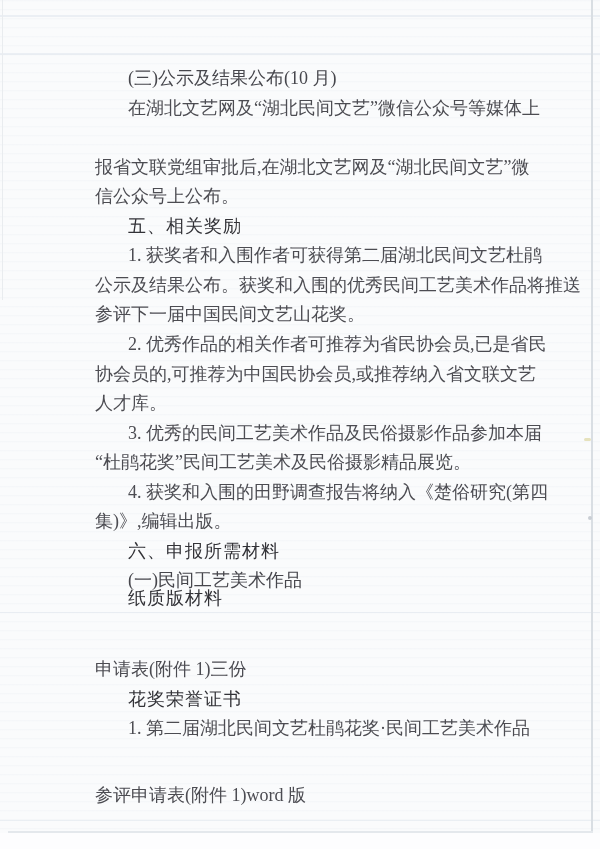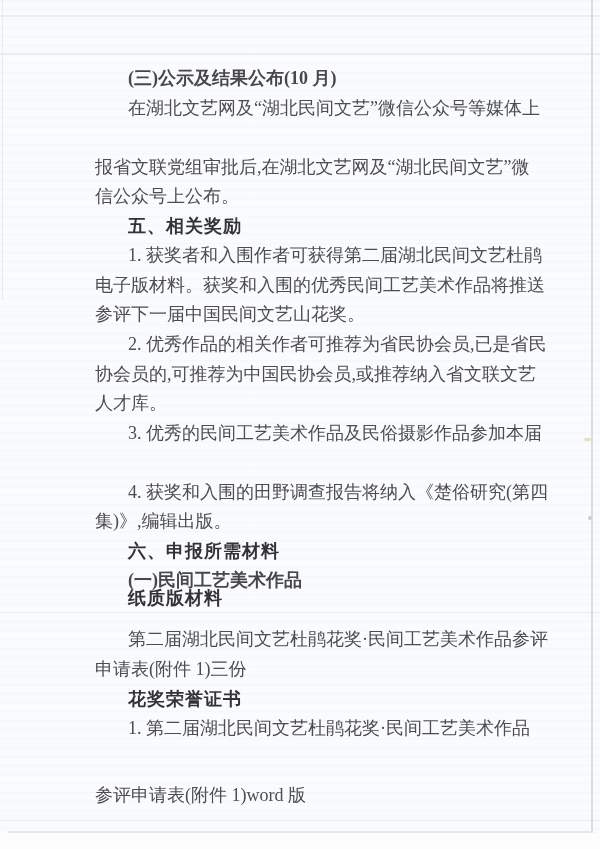--- a/index.html
+++ b/index.html
@@ -10,23 +10,23 @@
       rgba(228,233,239,0.30) 0px, rgba(228,233,239,0) 2px, rgba(228,233,239,0) 9px);
     font-family:"Liberation Serif","DejaVu Serif",serif;
   }
   .l{
     position:absolute;left:95px;height:28px;line-height:28px;
     font-size:18px;color:#4c4c52;white-space:nowrap;letter-spacing:0px;
   }
   .ind{left:128px;}
   .h{
     font-family:"Liberation Sans","DejaVu Sans",sans-serif;
-    font-weight:700;color:#323237;letter-spacing:1px;
+    font-weight:400;color:#323237;letter-spacing:1px;
   }
-  .k{color:#46464c;font-weight:bold;}
+  .k{color:#46464c;}
   .streak{position:absolute;left:0;width:100%;background:rgba(222,229,236,0.55);}
   .edge-r{position:absolute;left:591px;top:0;width:2px;height:833px;background:#d9dee3;}
   .edge-b{position:absolute;left:8px;top:831px;width:585px;height:2px;background:#e4e8ec;}
   .edge-l{position:absolute;left:2px;top:0;width:1px;height:300px;background:#e9ecef;}
   .below-band{position:absolute;left:0;top:833px;width:100%;height:16px;background:#fdfdfe;}
   .speck-yellow{position:absolute;left:584px;top:438px;width:7px;height:3px;background:#e6e2bd;border-radius:2px;}
   .speck-gray{position:absolute;left:588px;top:516px;width:4px;height:4px;background:#c9ced4;border-radius:2px;}
 </style>
 </head>
 <body>
@@ -43,30 +43,30 @@
   <div class="below-band"></div>
   <div class="speck-yellow"></div>
   <div class="speck-gray"></div>
 
   <div class="l ind k" style="top:64px">(三)公示及结果公布(10 月)</div>
   <div class="l ind" style="top:94px">在湖北文艺网及“湖北民间文艺”微信公众号等媒体上</div>
   <div class="l" style="top:153px">报省文联党组审批后,在湖北文艺网及“湖北民间文艺”微</div>
   <div class="l" style="top:182px">信公众号上公布。</div>
   <div class="l ind h" style="top:212px">五、相关奖励</div>
   <div class="l ind" style="top:241px">1. 获奖者和入围作者可获得第二届湖北民间文艺杜鹃</div>
-  <div class="l" style="top:271px">电子版材料。获奖和入围的优秀民间工艺美术作品将推送</div>
+  <div class="l" style="top:271px">公示及结果公布。获奖和入围的优秀民间工艺美术作品将推送</div>
   <div class="l" style="top:300px">参评下一届中国民间文艺山花奖。</div>
   <div class="l ind" style="top:330px">2. 优秀作品的相关作者可推荐为省民协会员,已是省民</div>
   <div class="l" style="top:360px">协会员的,可推荐为中国民协会员,或推荐纳入省文联文艺</div>
   <div class="l" style="top:389px">人才库。</div>
   <div class="l ind" style="top:419px">3. 优秀的民间工艺美术作品及民俗摄影作品参加本届</div>
+  <div class="l" style="top:448px">“杜鹃花奖”民间工艺美术及民俗摄影精品展览。</div>
   <div class="l ind" style="top:478px">4. 获奖和入围的田野调查报告将纳入《楚俗研究(第四</div>
   <div class="l" style="top:507px">集)》,编辑出版。</div>
   <div class="l ind h" style="top:537px">六、申报所需材料</div>
   <div class="l ind k" style="top:566px">(一)民间工艺美术作品</div>
   <div class="l ind h" style="top:584px">纸质版材料</div>
-  <div class="l ind" style="top:625px">第二届湖北民间文艺杜鹃花奖·民间工艺美术作品参评</div>
   <div class="l" style="top:655px">申请表(附件 1)三份</div>
   <div class="l ind h" style="top:685px">花奖荣誉证书</div>
   <div class="l ind" style="top:714px">1. 第二届湖北民间文艺杜鹃花奖·民间工艺美术作品</div>
   <div class="l" style="top:781px">参评申请表(附件 1)word 版</div>
 
 </div>
 
 </body></html>

